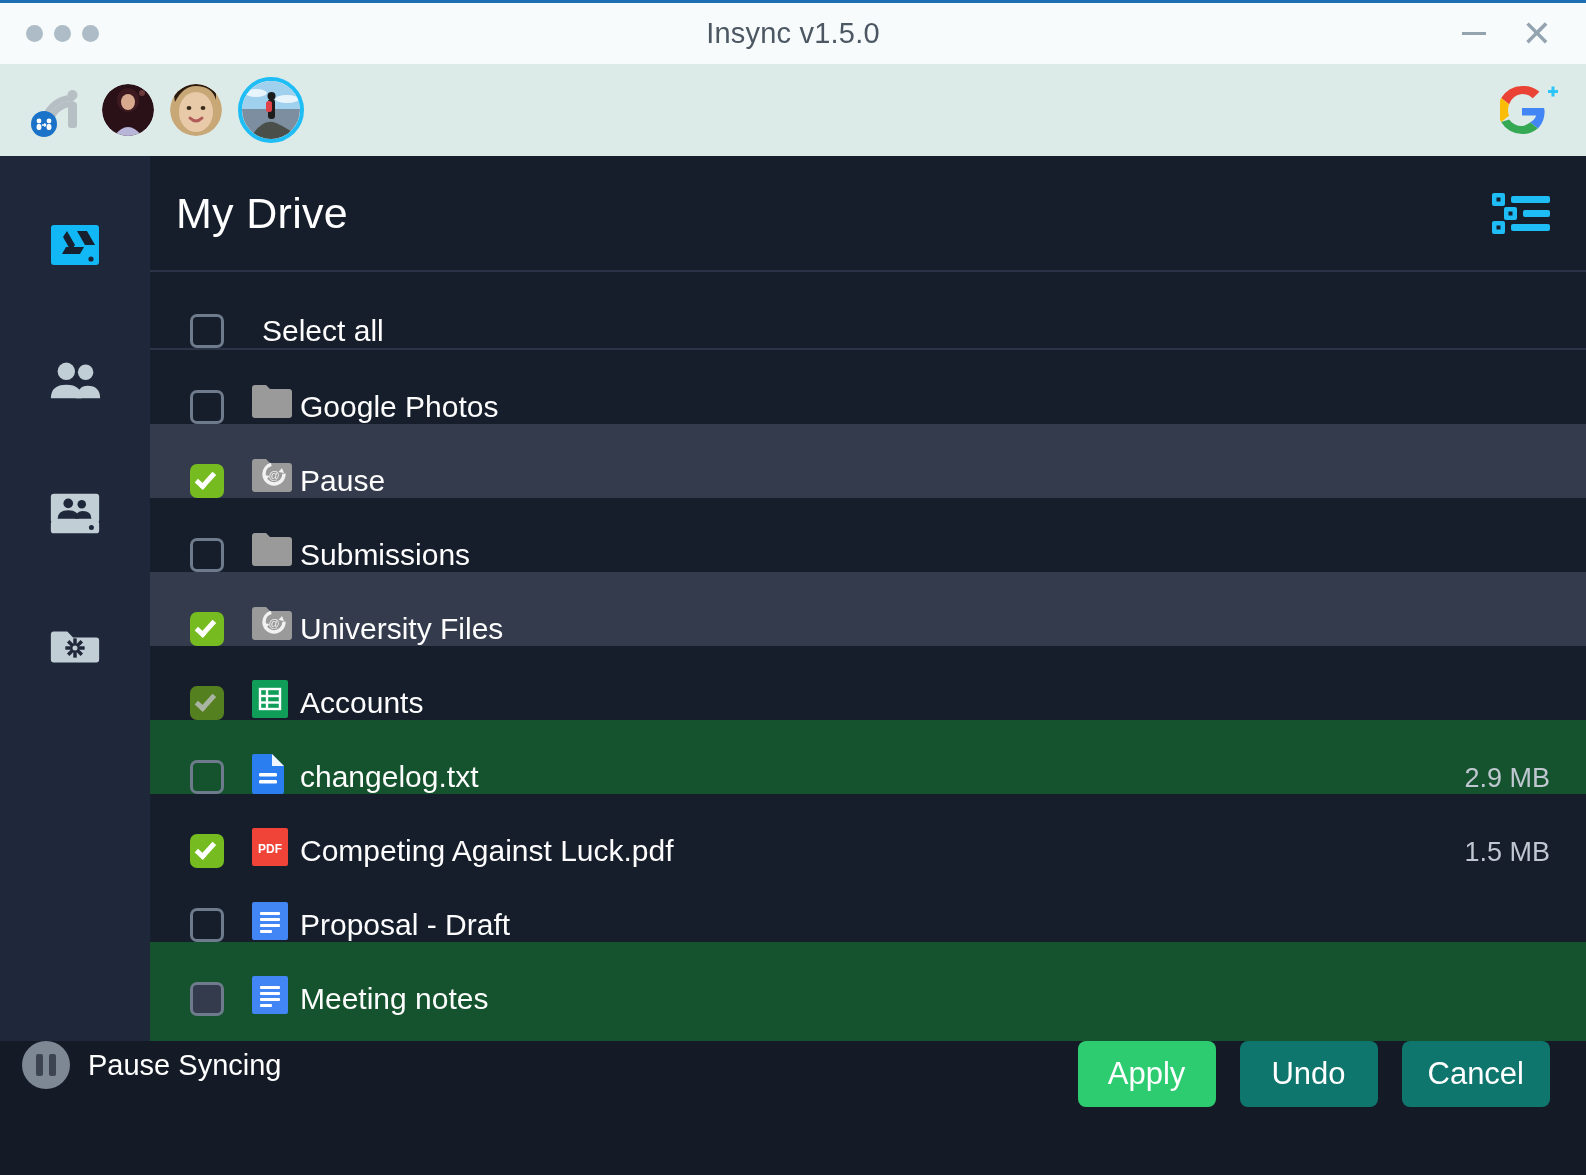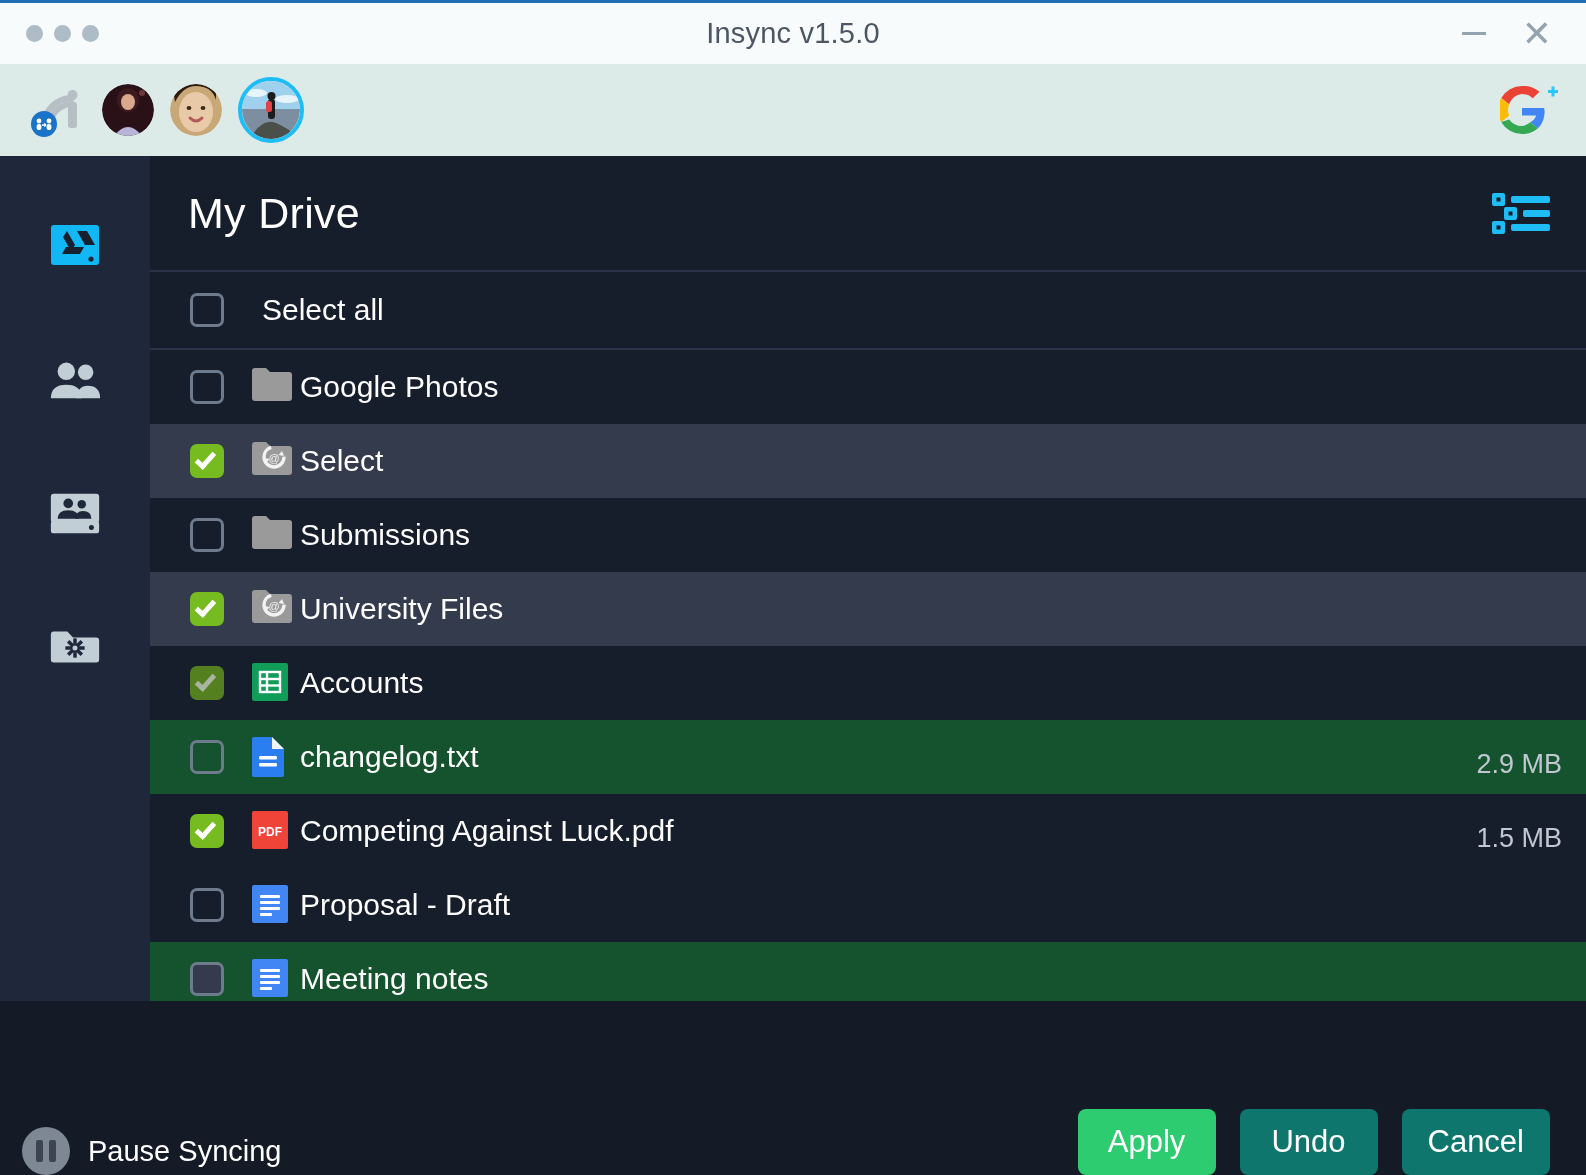--- a/index.html
+++ b/index.html
@@ -43,29 +43,29 @@
   .sidebar {
     width: 150px; flex: 0 0 150px; background: #1f273a;
     display: flex; flex-direction: column; align-items: center;
     padding-top: 62px; gap: 78px;
   }
   .side-icon { width: 56px; height: 56px; display: flex; align-items: center; justify-content: center; }
 
   .content { flex: 1 1 auto; background: #161d2b; display: flex; flex-direction: column; min-width: 0; }
   .content-head {
     height: 116px; flex: 0 0 116px; display: flex; align-items: center;
-    padding: 0 34px 0 38px; border-bottom: 2px solid #2b3446;
+    padding: 0 34px 0 26px; border-bottom: 2px solid #2b3446;
   }
   .page-title { font-size: 43px; color: #fff; font-weight: 400; letter-spacing: .3px; }
   .view-toggle { margin-left: auto; width: 62px; height: 52px; }
 
   .list { flex: 1 1 auto; overflow: hidden; }
   .row {
-    height: 74px; display: flex; align-items: center;
-    padding-left: 40px; padding-right: 24px; position: relative;
+    height: 74px; display: flex; align-items: flex-end;
+    padding-left: 40px; padding-right: 36px; position: relative;
   }
   .row.alt { background: #14532d; }
   .row.hl  { background: #333b4d; }
   .row.selectall { background: #161d2b; border-bottom: 2px solid #2b3446; height: 78px; }
 
   .cb {
     width: 34px; height: 34px; border-radius: 7px; flex: 0 0 34px;
     border: 3px solid #6e7b8c; background: transparent;
     display: flex; align-items: center; justify-content: center; position: relative;
   }
@@ -77,22 +77,22 @@
     transform: rotate(-48deg) translate(1px,-3px);
   }
   .cb.checked-dim .tick { border-color: #a9b4a2; }
 
   .ficon { width: 40px; height: 40px; margin-left: 28px; flex: 0 0 40px; position: relative; }
   .rowlabel { margin-left: 8px; font-size: 30px; color: #fdfdfd; white-space: nowrap; font-weight: 400; }
   .rowsize { margin-left: auto; font-size: 27px; color: #c0c7d1; margin-top: 15px; }
 
   
   .footer {
-    position: absolute; left: 0; right: 0; bottom: 0; height: 174px;
-    background: #141a26; display: flex; align-items: flex-end;
+    position: absolute; left: 0; right: 0; bottom: 0; height: 134px;
+    background: #141a26; display: flex; align-items: flex-start;
     padding: 0 36px 0 22px;
     gap: 44px;
   }
   .pause { display: flex; align-items: center; gap: 18px; }
   .pause-ic {
     width: 48px; height: 48px; border-radius: 50%; background: #7d8894;
     display: flex; align-items: center; justify-content: center; gap: 6px;
   }
   .pause-ic b { display: block; width: 7px; height: 22px; background: #3b4450; border-radius: 2px; }
   .pause-label { font-size: 29px; color: #fff; }
@@ -307,21 +307,21 @@
             </div>
           <div class="ficon">
             <svg width="40" height="34" viewBox="0 0 40 34">
               <path d="M0 4 a3 3 0 0 1 3 -3 h11 l4 4 h19 a3 3 0 0 1 3 3 v23 a3 3 0 0 1 -3 3 h-34 a3 3 0 0 1 -3 -3z" fill="#9a9a9a"></path>
               <circle cx="22" cy="16" r="10" fill="none" stroke="#f2f2f2" stroke-width="3.4" stroke-dasharray="44 18"></circle>
               <path d="M30 10 l2 5 l-5.5 -1z" fill="#f2f2f2"></path>
               <path d="M14 22 l-2 -5 l5.5 1z" fill="#f2f2f2"></path>
               <text x="22" y="20.5" font-size="11" fill="#f2f2f2" text-anchor="middle" font-family="Liberation Sans, sans-serif">@</text>
             </svg>
           </div>
-          <div class="rowlabel">Select</div>
+          <div class="rowlabel">Pause</div>
           <div class="rowsize"></div>
         </div>
 
         <div class="row">
           <div class="cb"></div>
           <div class="ficon">
             <svg width="40" height="34" viewBox="0 0 40 34">
                 <path d="M0 4 a3 3 0 0 1 3 -3 h11 l4 4 h19 a3 3 0 0 1 3 3 v23 a3 3 0 0 1 -3 3 h-34 a3 3 0 0 1 -3 -3z" fill="#9a9a9a"></path>
               </svg>
           </div>

